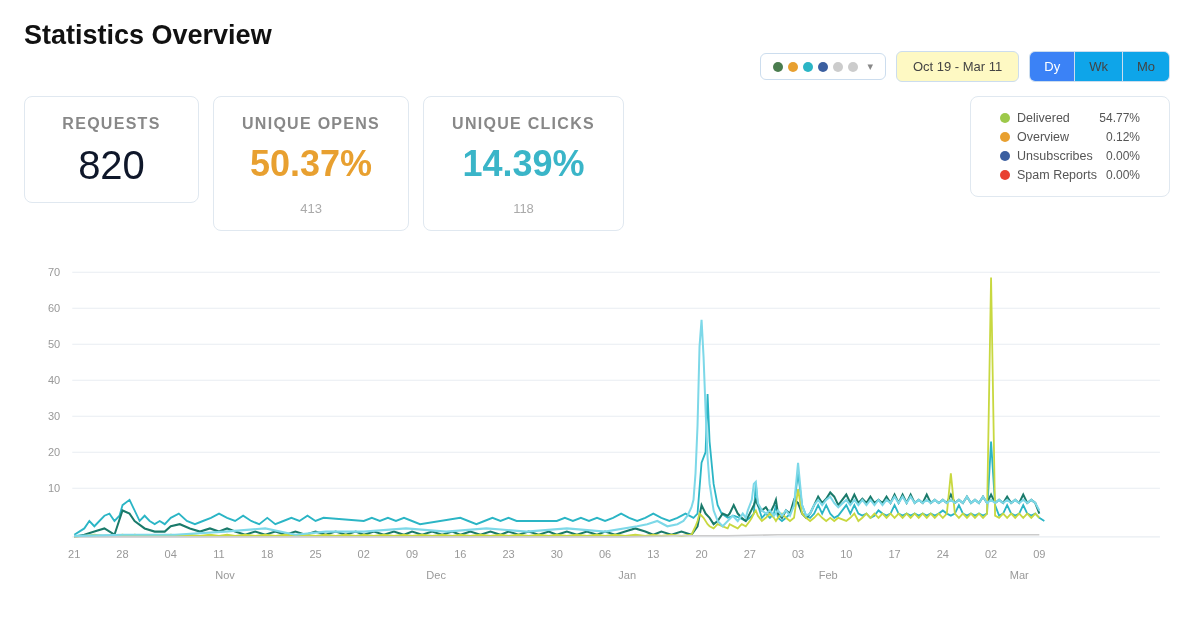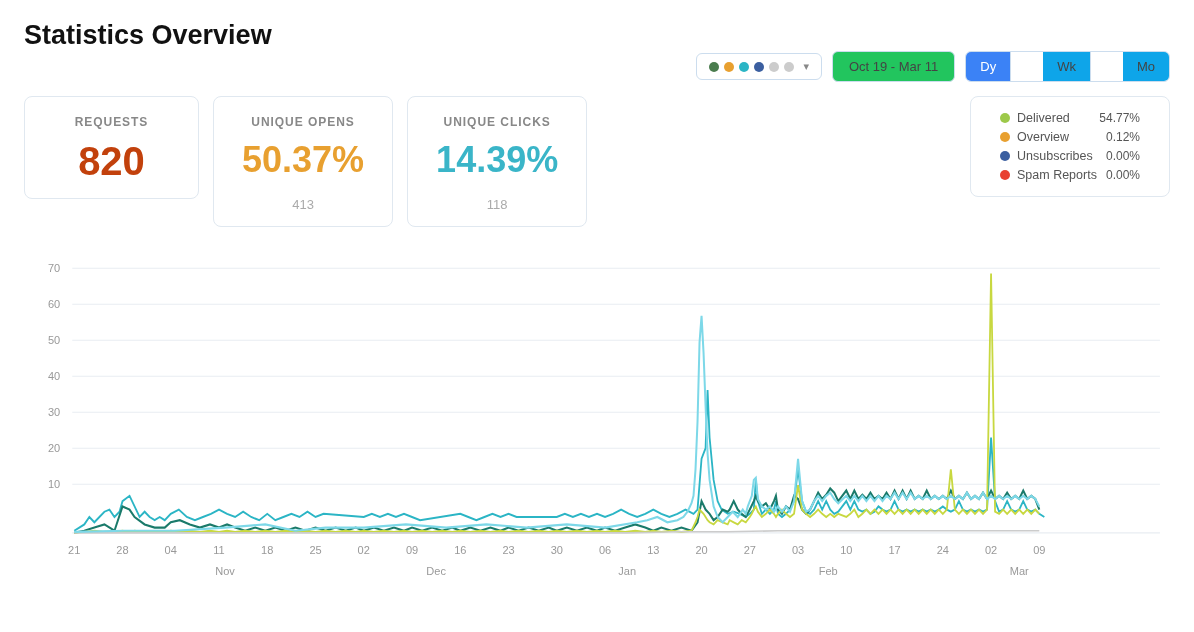--- a/index.html
+++ b/index.html
@@ -37,29 +37,28 @@
       border-radius: 50%;
       display: inline-block;
     }
     .chevron { margin-left: 4px; font-size: 11px; color: #888; }
     .date-range-btn {
       border: 1.5px solid #cde;
       border-radius: 6px;
       padding: 7px 16px;
       font-size: 13px;
       color: #444;
-      background: #22c55e;
+      background: #fef9c3;
       cursor: pointer;
     }
     .period-btns {
       display: flex;
       border: 1.5px solid #cde;
       border-radius: 6px;
       overflow: hidden;
-      gap: 32px;
     }
     .period-btn {
       padding: 7px 14px;
       font-size: 13px;
       cursor: pointer;
       background: #0ea5e9;
       color: #444;
       border: none;
       border-right: 1px solid #cde;
     }
@@ -77,31 +76,31 @@
     .stat-card {
       border: 1.5px solid #e0e8f0;
       border-radius: 8px;
       padding: 18px 28px 14px;
       margin-right: 14px;
       min-width: 175px;
       text-align: center;
       background: #fff;
     }
     .stat-label {
-      font-size: 12px;
+      font-size: 16px;
       font-weight: 600;
       letter-spacing: 0.08em;
       color: #888;
       text-transform: uppercase;
       margin-bottom: 10px;
     }
     .stat-value-requests {
       font-size: 40px;
-      font-weight: 700;
-      color: #c2410c;
+      font-weight: 400;
+      color: #0f172a;
     }
     .stat-value-opens {
       font-size: 36px;
       font-weight: 600;
       color: #e8a030;
     }
     .stat-value-clicks {
       font-size: 36px;
       font-weight: 600;
       color: #3ab5c8;

